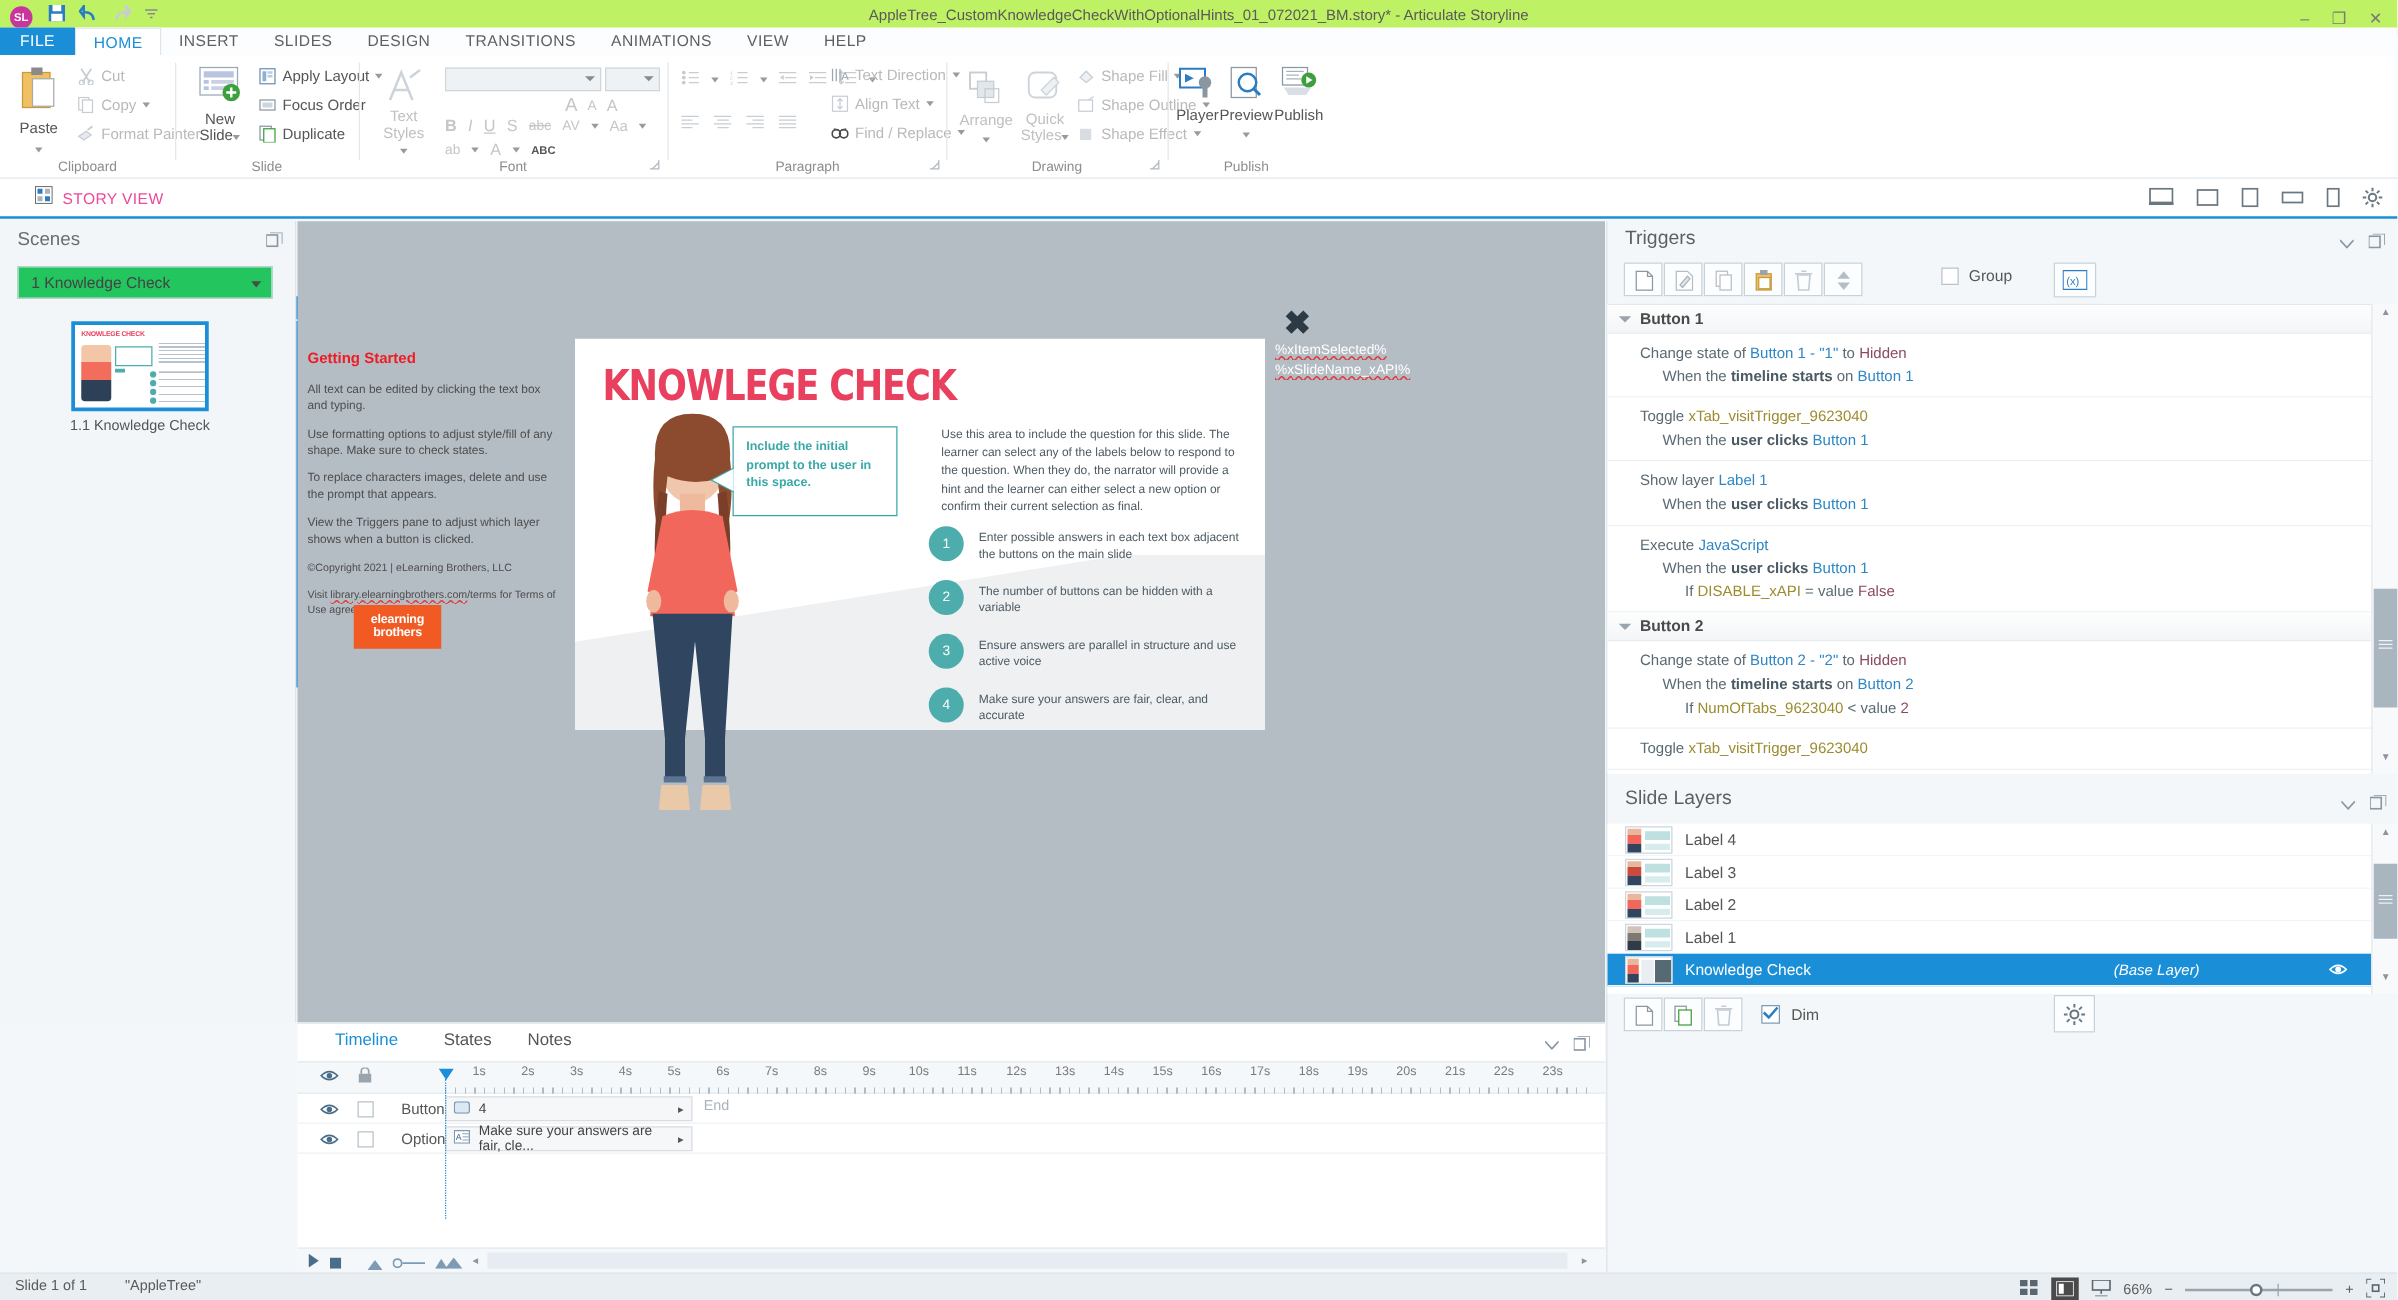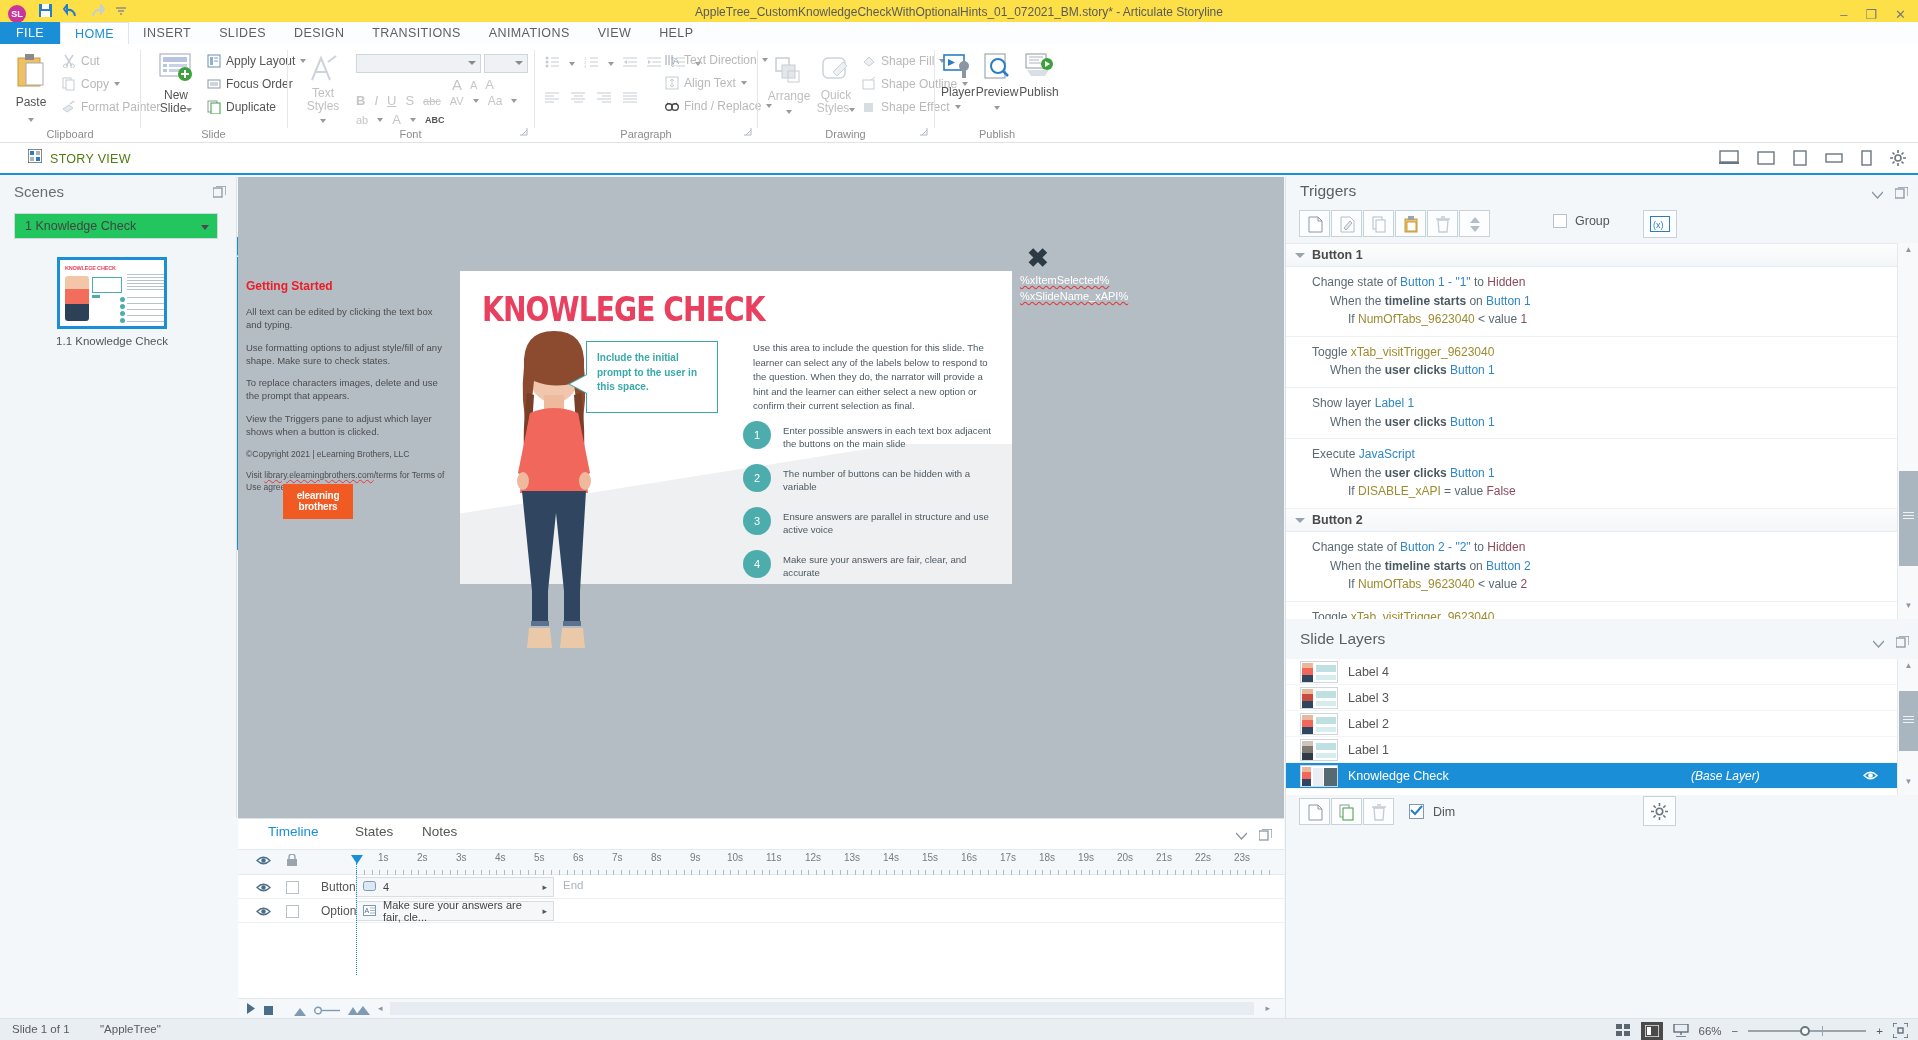--- a/index.html
+++ b/index.html
@@ -6,21 +6,21 @@
   html,body { width:1918px; height:1040px; overflow:hidden; }
   body {
     font-family: "Liberation Sans", sans-serif;
     font-size: 12px;
     color: #4a4a4a;
     background: #ffffff;
   }
   .app { position:relative; width:1918px; height:1040px; background:#f4f7fa; }
 
   
-  .titlebar { position:absolute; top:0; left:0; width:1918px; height:28px; background:#fde047; }
+  .titlebar { position:absolute; top:0; left:0; width:1918px; height:28px; background:#bef264; }
   .sl-logo { position:absolute; left:8px; top:5px; width:18px; height:18px; border-radius:50%;
              background:#c9359c; color:#fff; font-size:9px; font-weight:bold; text-align:center; line-height:18px; }
   .qat { position:absolute; left:38px; top:3px; display:flex; align-items:center; gap:10px; }
   .qat svg { display:block; }
   .win-title { position:absolute; left:0; top:5px; width:1918px; text-align:center; font-size:12px; color:#5a5a5a; }
   .win-btns { position:absolute; right:6px; top:0; height:28px; display:flex; align-items:center; gap:18px; padding-right:6px;}
   .win-btns span { color:#7a7a7a; font-size:13px; cursor:default; line-height:1; }
   .help-circ { position:absolute; right:8px; top:26px; width:16px; height:16px; border-radius:50%;
                border:1.5px solid #2b7dc3; color:#2b7dc3; font-size:10px; text-align:center; line-height:13px; }
 
@@ -39,21 +39,21 @@
   .ritem.on { color:#555; }
   .cap { font-size:12px; color:#555; text-align:center; }
   .dis { color:#c0c0c0 !important; }
   .combo { border:1px solid #cfd6dc; background:#eef2f5; height:19px; position:relative; }
   .combo .arr { position:absolute; right:4px; top:6px; border-left:4px solid transparent; border-right:4px solid transparent; border-top:4px solid #8a8a8a; }
   .fbtn { font-size:13px; color:#c6c6c6; }
   .tri { width:0;height:0;border-left:3.5px solid transparent;border-right:3.5px solid transparent;border-top:4px solid #9a9a9a; display:inline-block; }
 
   
   .viewbar { position:absolute; top:143px; left:0; width:1918px; height:32px; background:#ffffff; border-bottom:2px solid #1a8fd8; }
-  .vtab { position:absolute; top:0; height:32px; line-height:32px; font-size:12.5px; padding:0 14px; color:#4d7c0f; letter-spacing:.3px; }
+  .vtab { position:absolute; top:0; height:32px; line-height:32px; font-size:12.5px; padding:0 14px; color:#ec4899; letter-spacing:.3px; }
   .vtab.story { left:14px; display:flex; align-items:center; gap:8px; }
   .vtab.slide { left:135px; background:#1a8fd8; color:#fff; width:120px; }
   .vtab.slide .x { position:absolute; right:6px; top:2px; font-size:12px; color:#fff; }
   .devicons { position:absolute; right:12px; top:0; height:32px; display:flex; align-items:center; gap:18px; }
 
   
   .left { position:absolute; top:177px; left:0; width:237px; height:641px; background:#f2f6f9; border-right:1px solid #dde3e8; }
   .lhead { position:relative; height:32px; }
   .lhead .t { position:absolute; left:14px; top:6px; font-size:15px; color:#6d6d6d; }
   .lhead .dock { position:absolute; right:10px; top:9px; }
@@ -836,21 +836,20 @@
     </div>
 
     <div class="trig-list">
       <div class="grp">
         <span class="car"></span>
         <span class="gl">Button 1</span>
       </div>
       <div class="trow">
         <div><span>Change state of </span><span class="obj">Button 1 - "1"</span><span> to </span><span class="st">Hidden</span></div>
         <div class="l2"><span>When the </span><span class="bold">timeline starts</span><span> on </span><span class="obj">Button 1</span></div>
-        <div class="l3"><span>If </span><span class="varx">NumOfTabs_9623040</span><span> &lt; value </span><span class="st">1</span></div>
       </div>
       <div class="trow">
         <div><span>Toggle </span><span class="varx">xTab_visitTrigger_9623040</span></div>
         <div class="l2"><span>When the </span><span class="bold">user clicks</span><span> </span><span class="obj">Button 1</span></div>
       </div>
       <div class="trow">
         <div><span>Show layer </span><span class="obj">Label 1</span></div>
         <div class="l2"><span>When the </span><span class="bold">user clicks</span><span> </span><span class="obj">Button 1</span></div>
       </div>
       <div class="trow">

